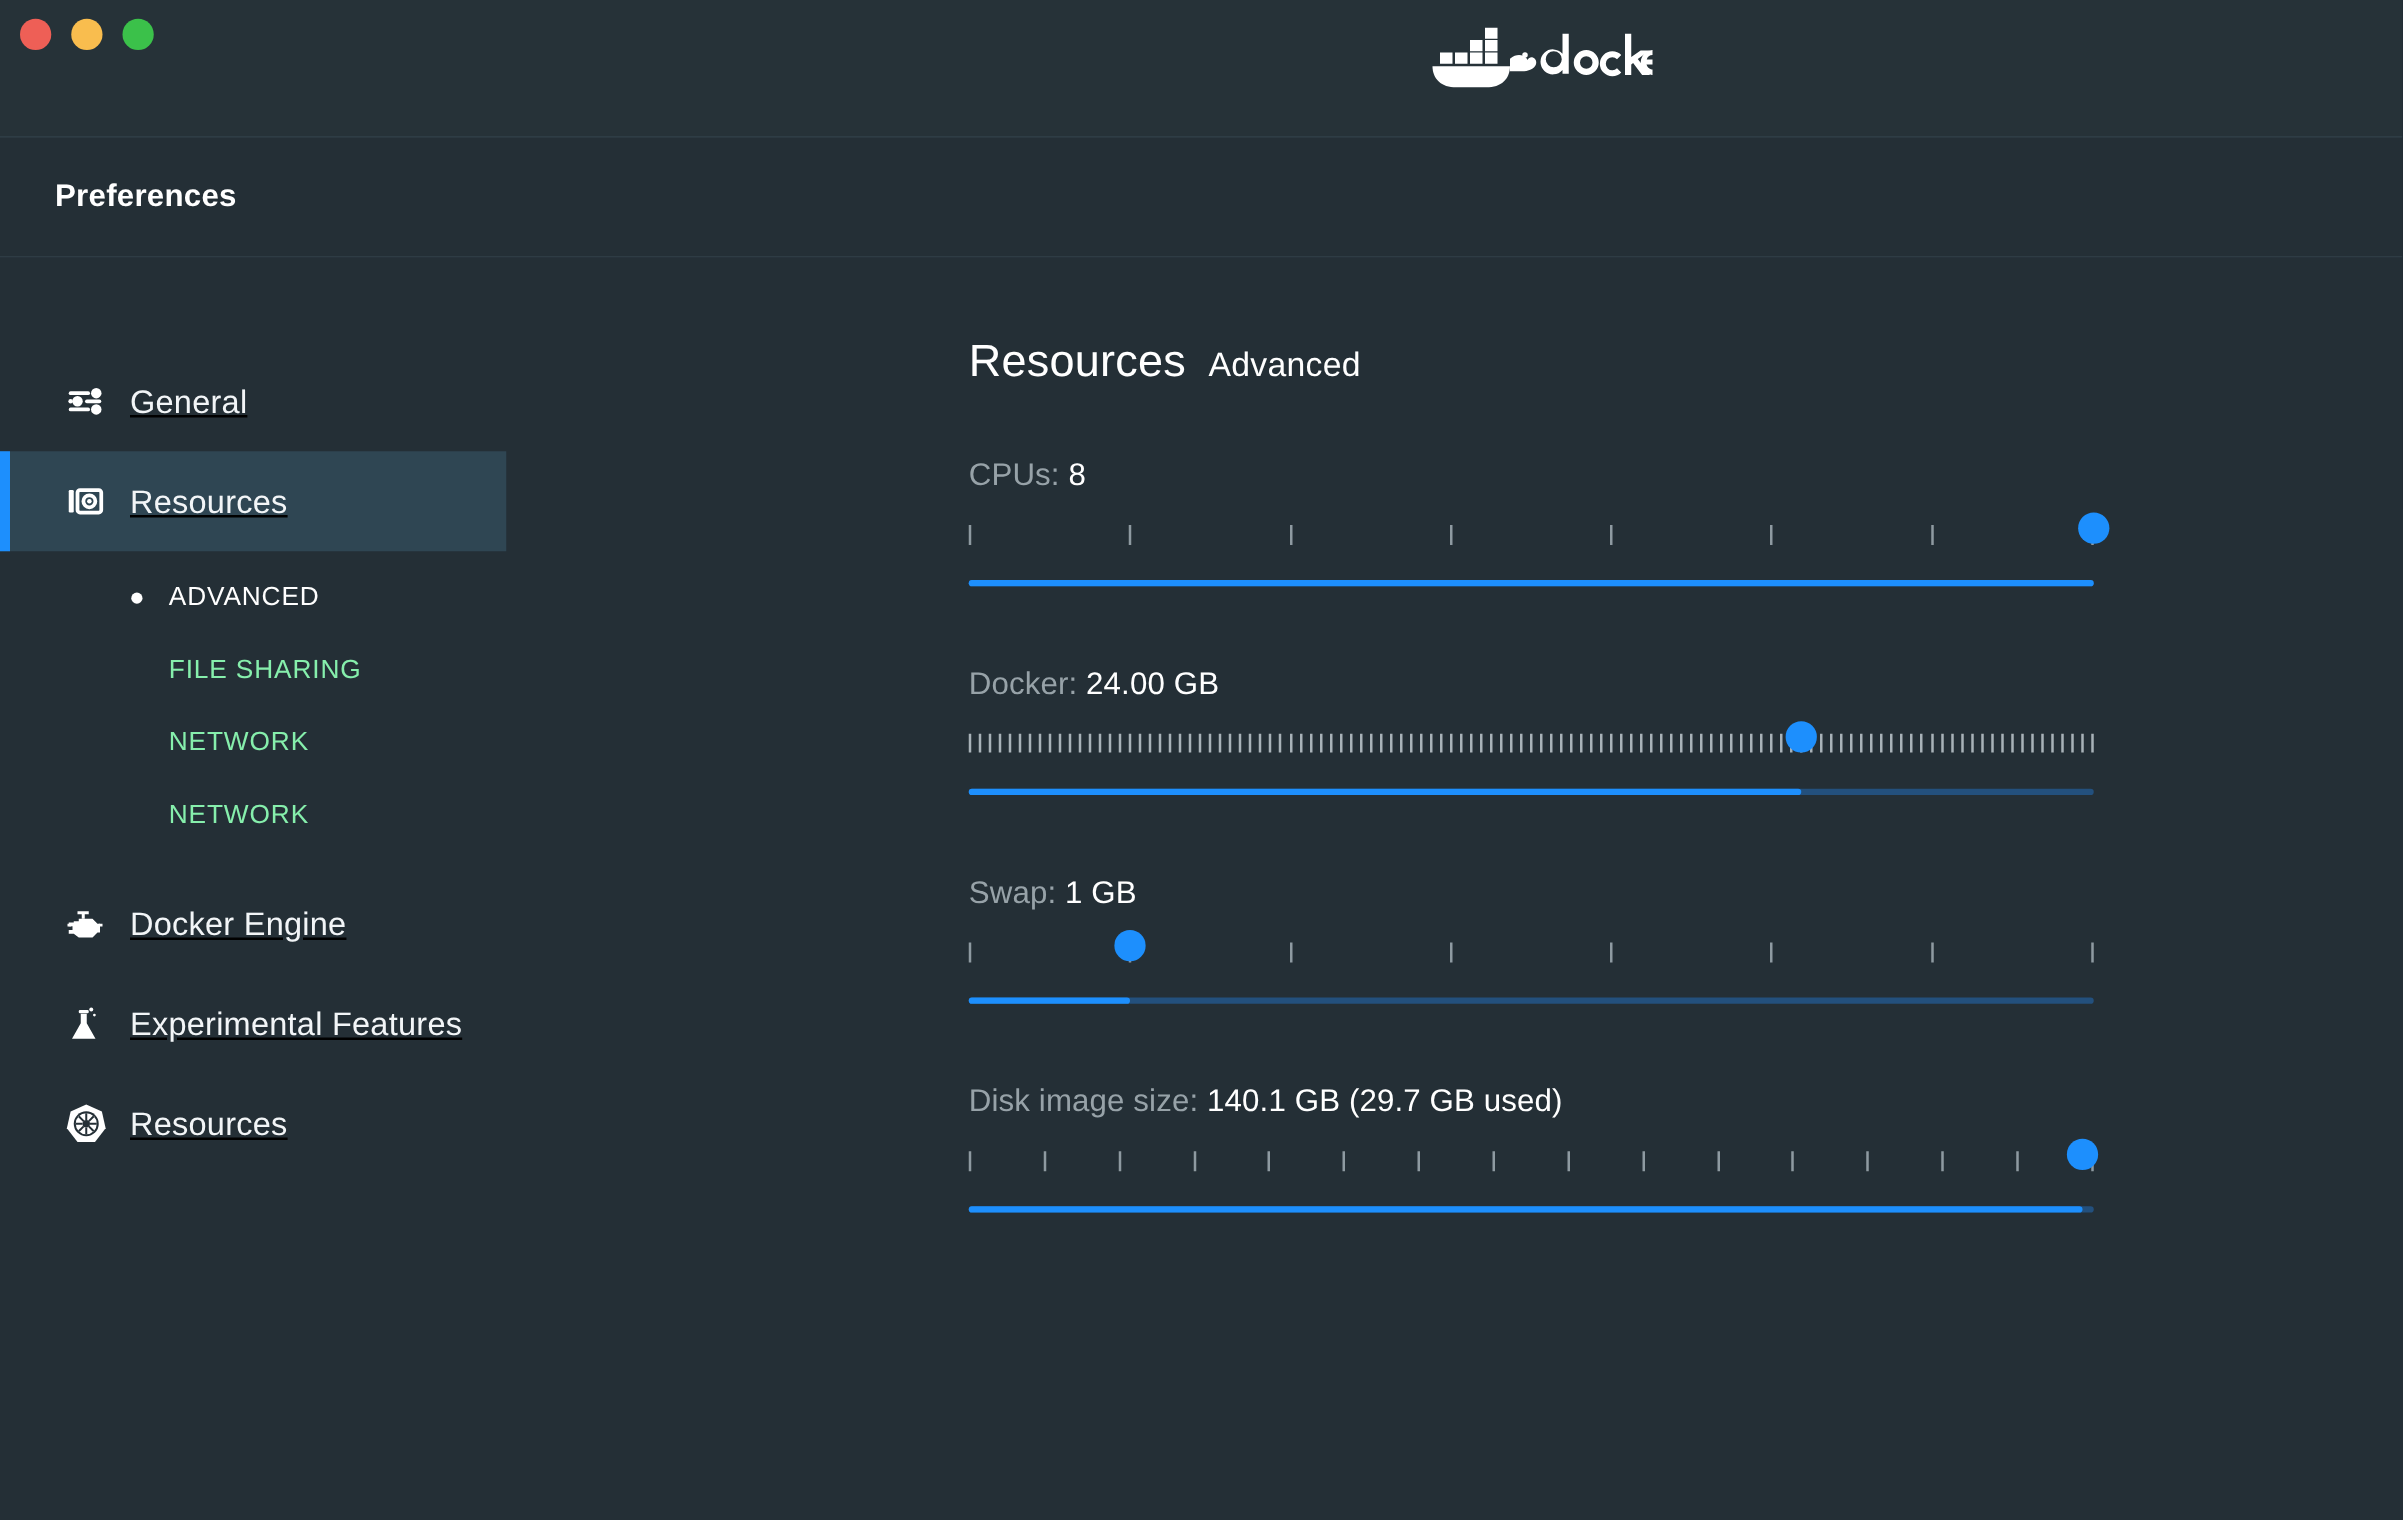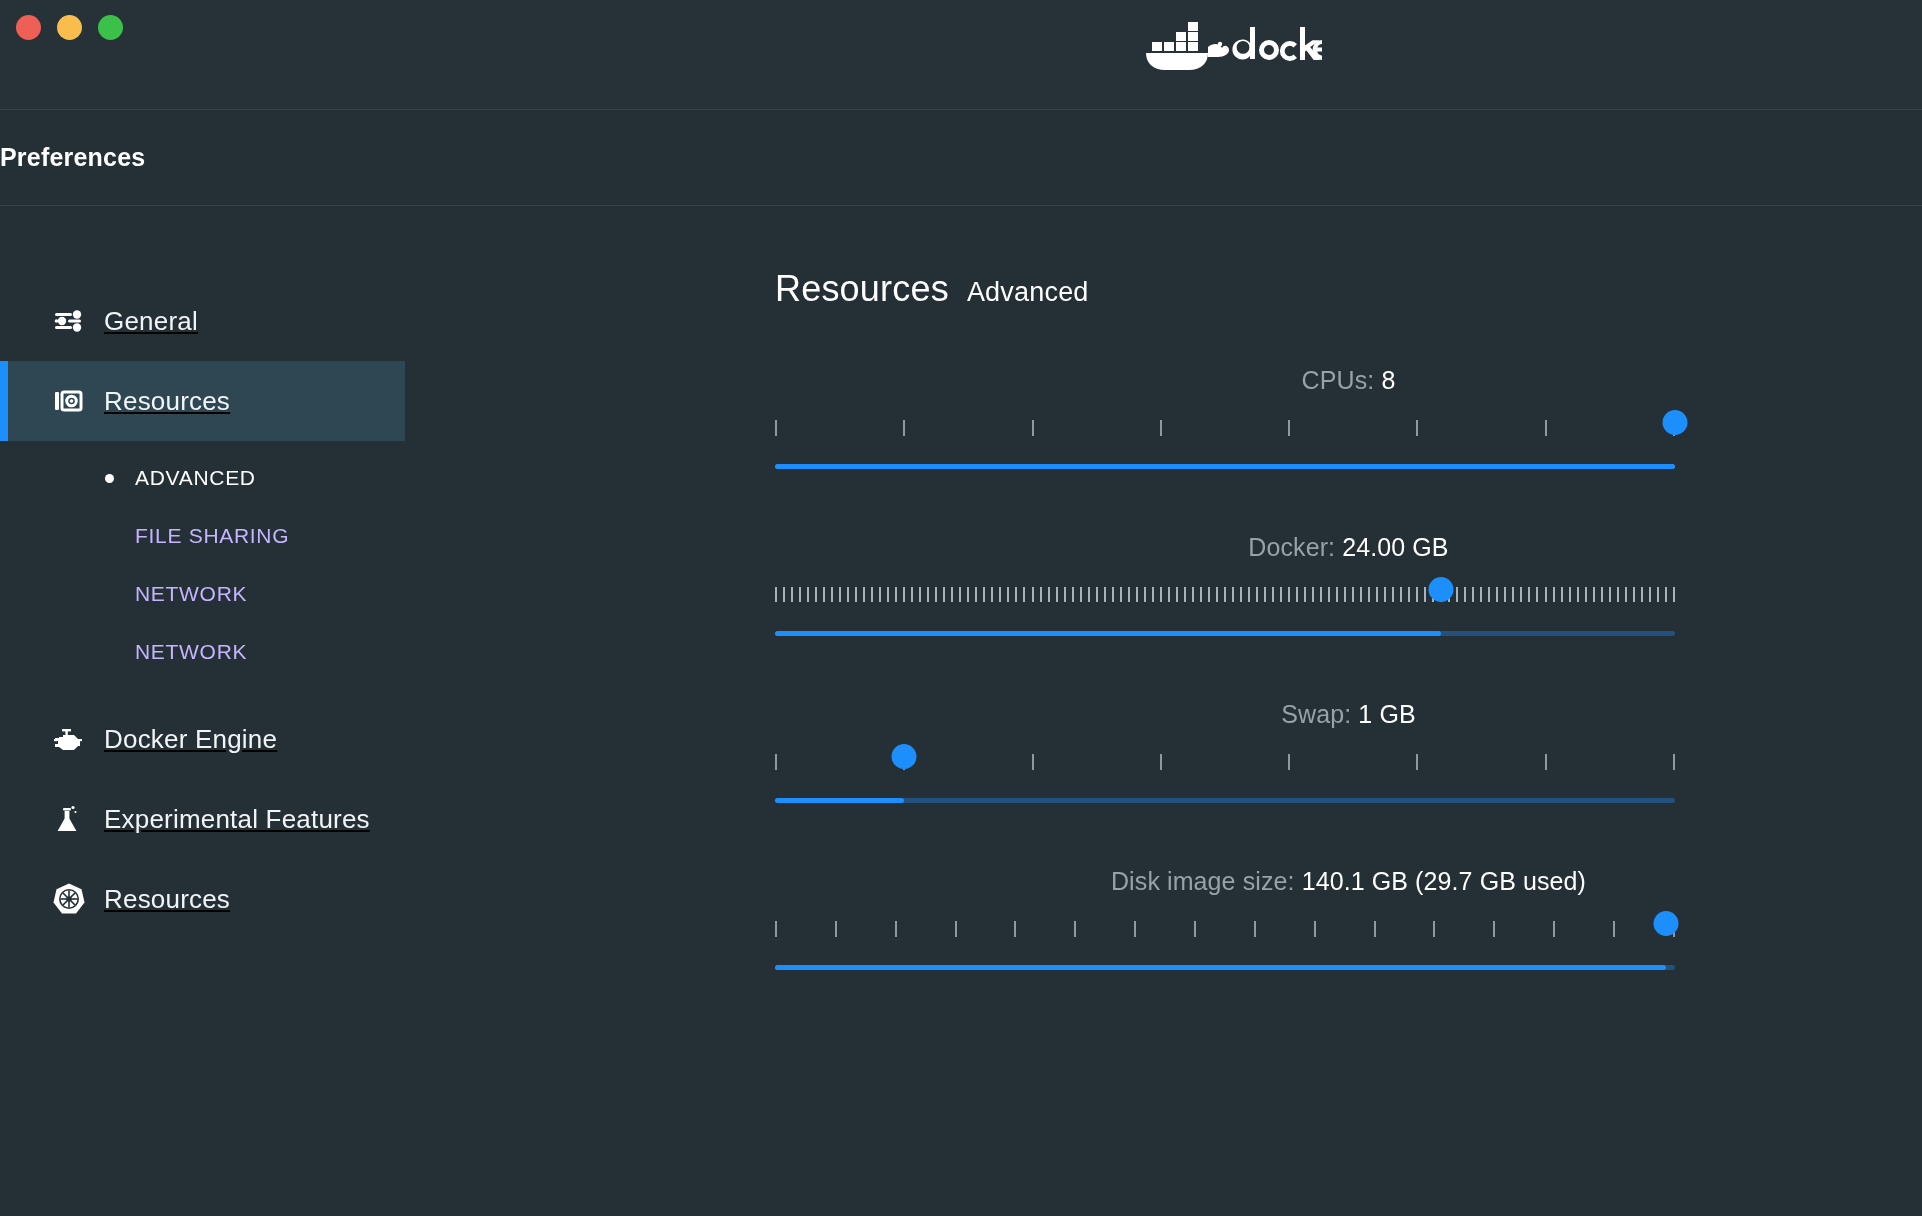--- a/index.html
+++ b/index.html
@@ -51,20 +51,21 @@
   .docker-logo svg { display: block; }
 
   
   .prefs-bar {
     height: 96px;
     min-height: 96px;
     background: #242f36;
     border-bottom: 1px solid #32414a;
     display: flex;
     align-items: center;
+    padding-left: 44px;
   }
   .prefs-title {
     color: #ffffff;
     font-size: 25px;
     font-weight: bold;
     letter-spacing: .2px;
   }
 
   
   .body {
@@ -132,21 +133,21 @@
     display: flex;
     align-items: center;
   }
   .subnav-item .bullet i {
     width: 9px; height: 9px;
     border-radius: 50%;
     background: #ffffff;
     display: inline-block;
   }
   .subnav-item .sublabel {
-    color: #c4b5fd;
+    color: #86efac;
     font-size: 21px;
     letter-spacing: .7px;
     margin-left: 6px;
   }
   .subnav-item.active .sublabel { color: #ffffff; }
 
   .gap-after-sub { height: 18px; }
 
   
   .main {
@@ -164,21 +165,21 @@
     color: #ffffff;
     font-size: 36px;
     letter-spacing: .2px;
   }
   .main-subtitle {
     color: #ffffff;
     font-size: 27px;
     letter-spacing: .2px;
   }
 
-  .slider-block { margin-top: 53px; text-align: center; }
+  .slider-block { margin-top: 53px; }
   .slider-block:first-of-type { margin-top: 56px; }
 
   .slider-label {
     font-size: 25px;
     color: #97a2a8;
     margin-bottom: 25px;
     letter-spacing: .1px;
   }
   .slider-label .val { color: #ffffff; }
 

